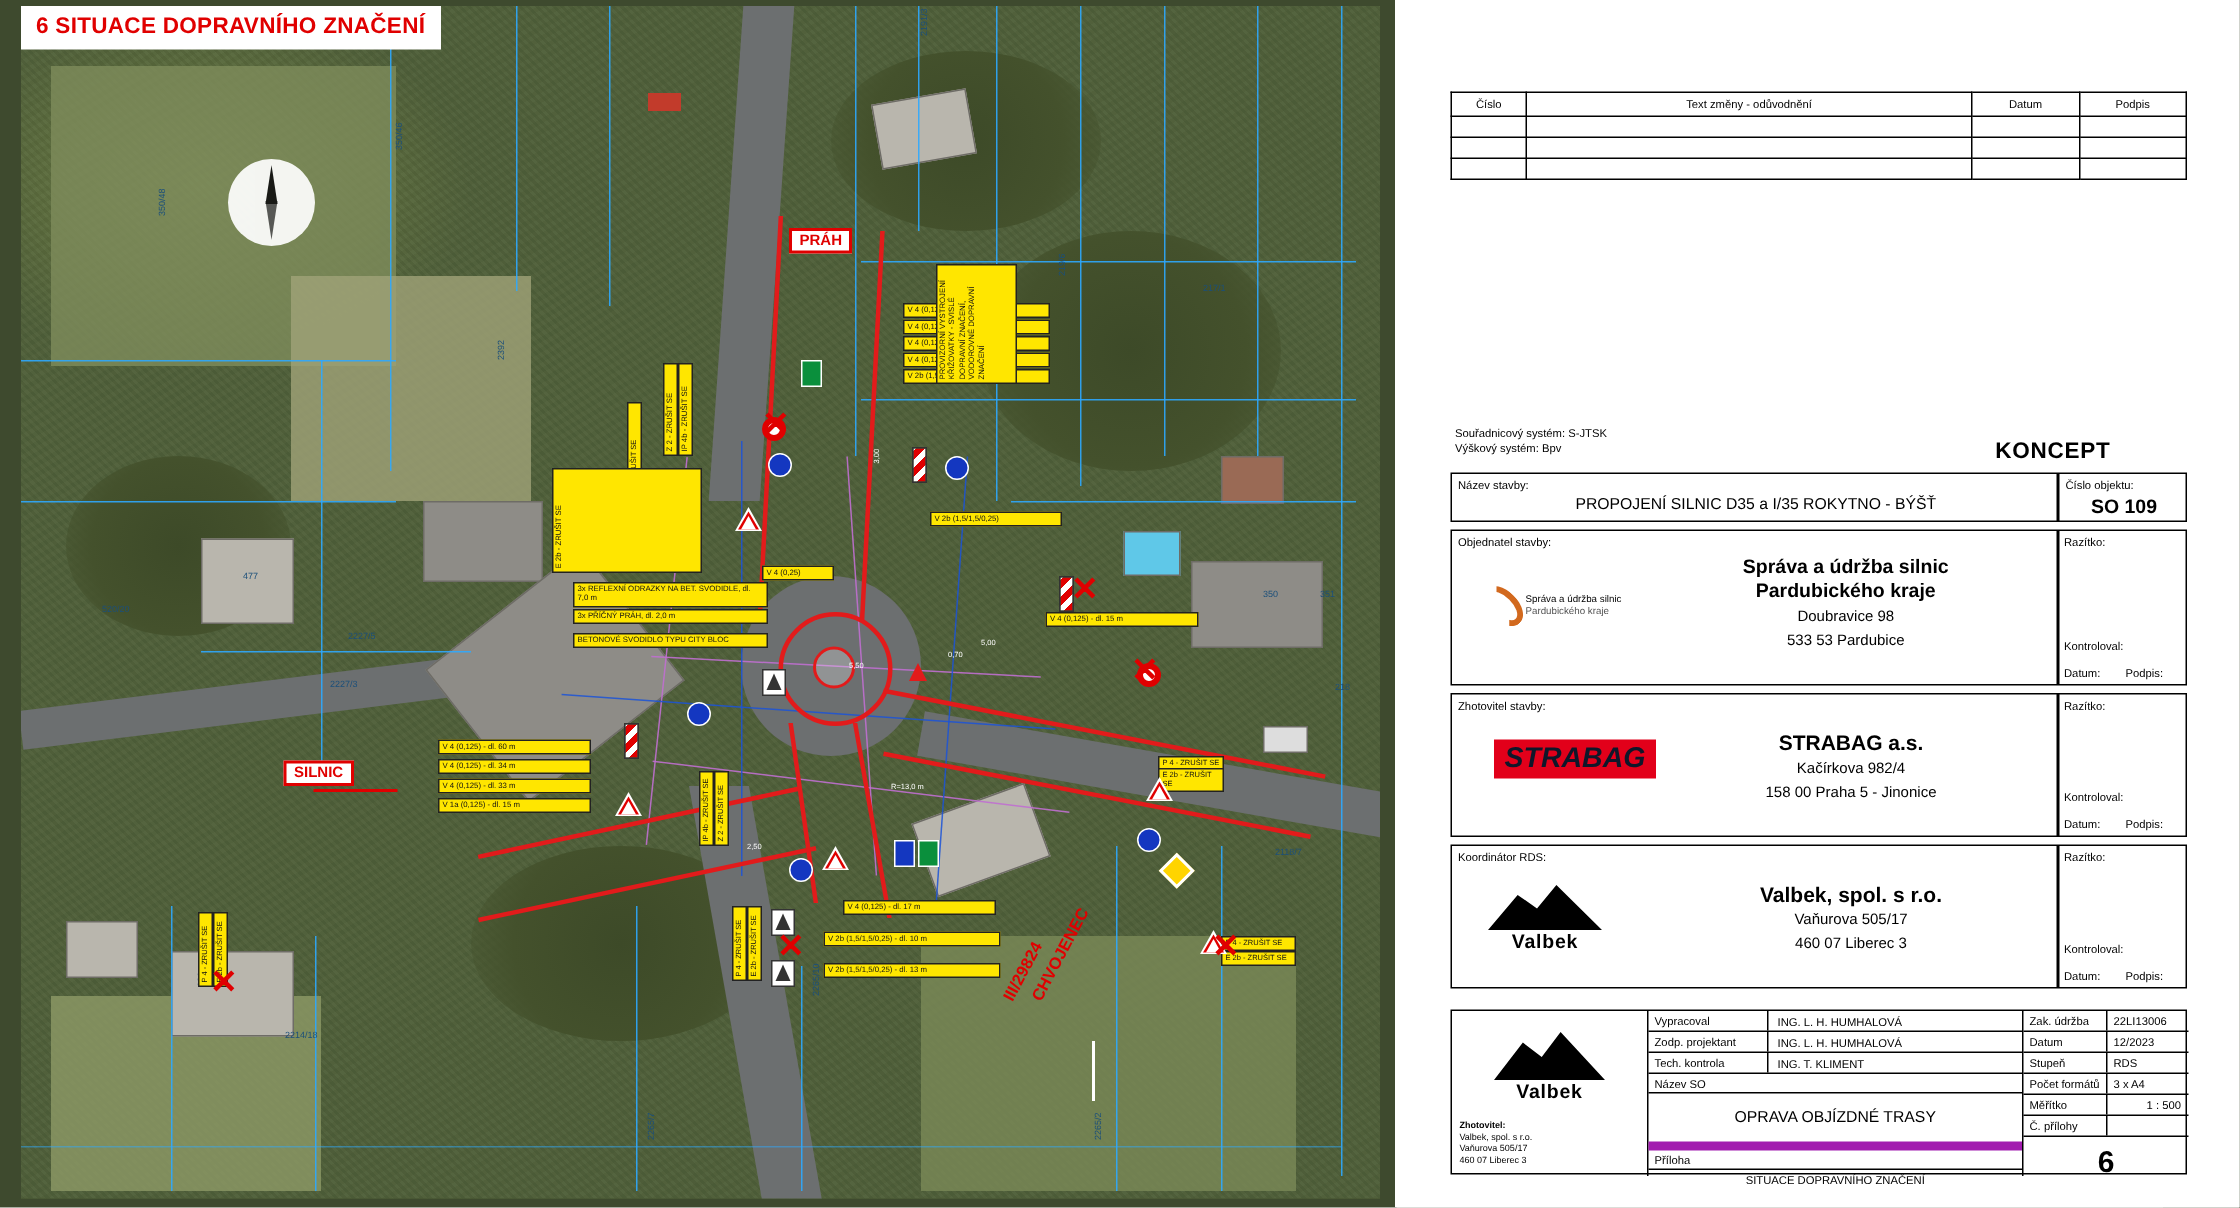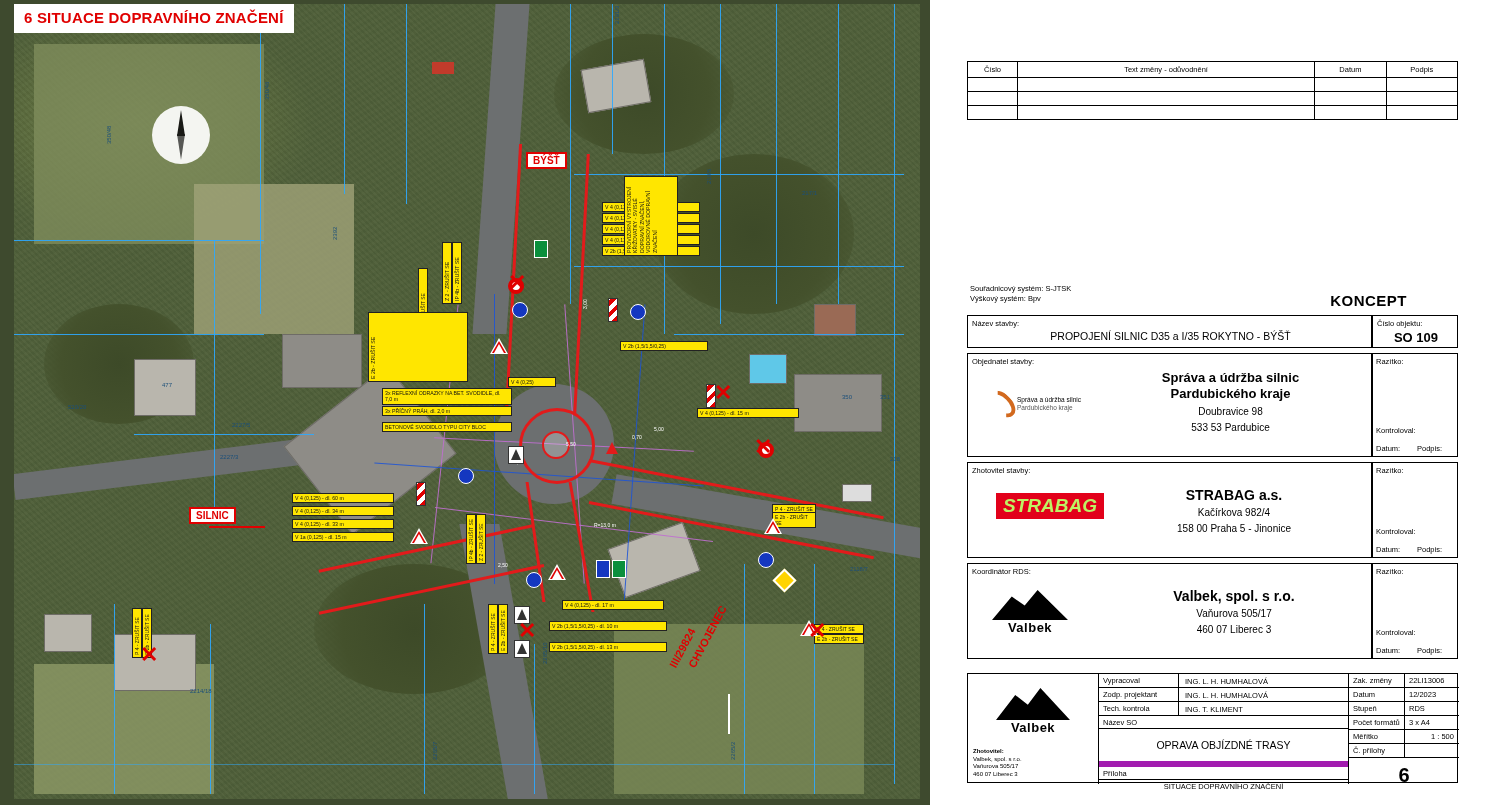--- a/index.html
+++ b/index.html
@@ -82,21 +82,21 @@
   .chg-table td,.chg-table th{border:1px solid #000;height:11px;font-size:7.5px;font-weight:normal;text-align:center;}
   .chg-table th{height:13px;font-size:7.5px;}
 
   .coord{position:absolute;left:40px;top:284px;font-size:7.5px;line-height:10px;}
   .koncept{position:absolute;right:35px;top:292px;font-size:15px;font-weight:bold;letter-spacing:.5px;}
 
   .box{position:absolute;border:1px solid #000;box-sizing:border-box;}
   .lbl{position:absolute;font-size:7.5px;}
   .ctr{position:absolute;text-align:center;}
 
-  .strabag{display:inline-block;background:#e2001a;color:#bef264;font-weight:bold;font-style:italic;font-size:19px;padding:2px 7px;letter-spacing:0px;}
+  .strabag{display:inline-block;background:#e2001a;color:#0f172a;font-weight:bold;font-style:italic;font-size:19px;padding:2px 7px;letter-spacing:0px;}
   .valbek-logo{width:76px;height:30px;background:#000;position:relative;
     clip-path:polygon(0% 100%, 26% 22%, 43% 52%, 60% 0%, 100% 100%);}
   .valbek-word{font-weight:bold;font-size:13px;letter-spacing:.5px;}
   .sus-logo{width:26px;height:20px;position:relative;}
   .sus-arrow{width:24px;height:12px;border:4px solid #d2691e;border-radius:50%;border-left-color:transparent;border-bottom-color:transparent;transform:rotate(45deg);}
   .big6{font-size:20px;font-weight:bold;text-align:center;}
 </style>
 </head>
 <body>
 
@@ -194,21 +194,21 @@
       <div class="plot-no" style="left:828px;top:390px;">350</div>
       <div class="plot-no" style="left:866px;top:390px;">351</div>
       <div class="plot-no" style="left:876px;top:452px;">218</div>
       <div class="plot-no" style="left:836px;top:562px;">2118/7</div>
       <div class="plot-no" style="left:118px;top:654px;transform:rotate(-90deg);">626</div>
       <div class="plot-no" style="left:528px;top:660px;transform:rotate(-90deg);">2265/10</div>
       <div class="plot-no" style="left:418px;top:756px;transform:rotate(-90deg);">2265/7</div>
       <div class="plot-no" style="left:716px;top:756px;transform:rotate(-90deg);">2265/2</div>
       <div class="plot-no" style="left:176px;top:684px;">2214/18</div>
 
-      <div class="rlab" style="left:512px;top:148px;">BÝŠŤ</div>
+      <div class="rlab" style="left:512px;top:148px;">PRÁH</div>
       <div class="rlab" style="left:175px;top:503px;">SILNIC</div>
       <div style="position:absolute;left:195px;top:522px;width:56px;height:0;border-top:2px solid #e00000;"></div>
       <div class="redtxt" style="left:653px;top:660px;transform:rotate(-62deg);transform-origin:left top;">III/29824</div>
       <div class="redtxt" style="left:672px;top:660px;transform:rotate(-62deg);transform-origin:left top;">CHVOJENEC</div>
       <div style="position:absolute;left:714px;top:690px;width:0;height:40px;border-left:2px solid #fff;"></div>
 
       <div class="ylab" style="left:588px;top:198px;width:92px;">V 4 (0,125) - dl. 14 m</div>
       <div class="ylab" style="left:588px;top:209px;width:92px;">V 4 (0,125) - dl. 34 m</div>
       <div class="ylab" style="left:588px;top:220px;width:92px;">V 4 (0,125) - dl. 18 m</div>
       <div class="ylab" style="left:588px;top:231px;width:92px;">V 4 (0,125) - dl. 36 m</div>
@@ -475,21 +475,21 @@
           </div>
           <div style="height:13px;border-bottom:1px solid #000;font-size:7.5px;padding:2px 0 0 4px;box-sizing:border-box;">Název SO</div>
           <div style="height:32px;border-bottom:6px solid #a21caf;display:flex;align-items:center;justify-content:center;font-size:10.5px;text-align:center;">OPRAVA OBJÍZDNÉ TRASY</div>
           <div style="height:13px;border-bottom:1px solid #000;font-size:7.5px;padding:2px 0 0 4px;box-sizing:border-box;">Příloha</div>
           <div style="height:13px;display:flex;align-items:center;justify-content:center;font-size:7.5px;">SITUACE DOPRAVNÍHO ZNAČENÍ</div>
         </div>
       </div>
 
       <div style="position:absolute;left:381px;top:0;width:110px;height:110px;box-sizing:border-box;">
         <div style="display:flex;height:13px;border-bottom:1px solid #000;">
-          <div style="width:56px;border-right:1px solid #000;font-size:7.5px;padding:2px 0 0 4px;box-sizing:border-box;">Zak. změny</div>
+          <div style="width:56px;border-right:1px solid #000;font-size:7.5px;padding:2px 0 0 4px;box-sizing:border-box;">Zak. údržba</div>
           <div style="flex:1;font-size:7.5px;padding:2px 0 0 4px;">22LI13006</div>
         </div>
         <div style="display:flex;height:13px;border-bottom:1px solid #000;">
           <div style="width:56px;border-right:1px solid #000;font-size:7.5px;padding:2px 0 0 4px;box-sizing:border-box;">Datum</div>
           <div style="flex:1;font-size:7.5px;padding:2px 0 0 4px;">12/2023</div>
         </div>
         <div style="display:flex;height:13px;border-bottom:1px solid #000;">
           <div style="width:56px;border-right:1px solid #000;font-size:7.5px;padding:2px 0 0 4px;box-sizing:border-box;">Stupeň</div>
           <div style="flex:1;font-size:7.5px;padding:2px 0 0 4px;">RDS</div>
         </div>

